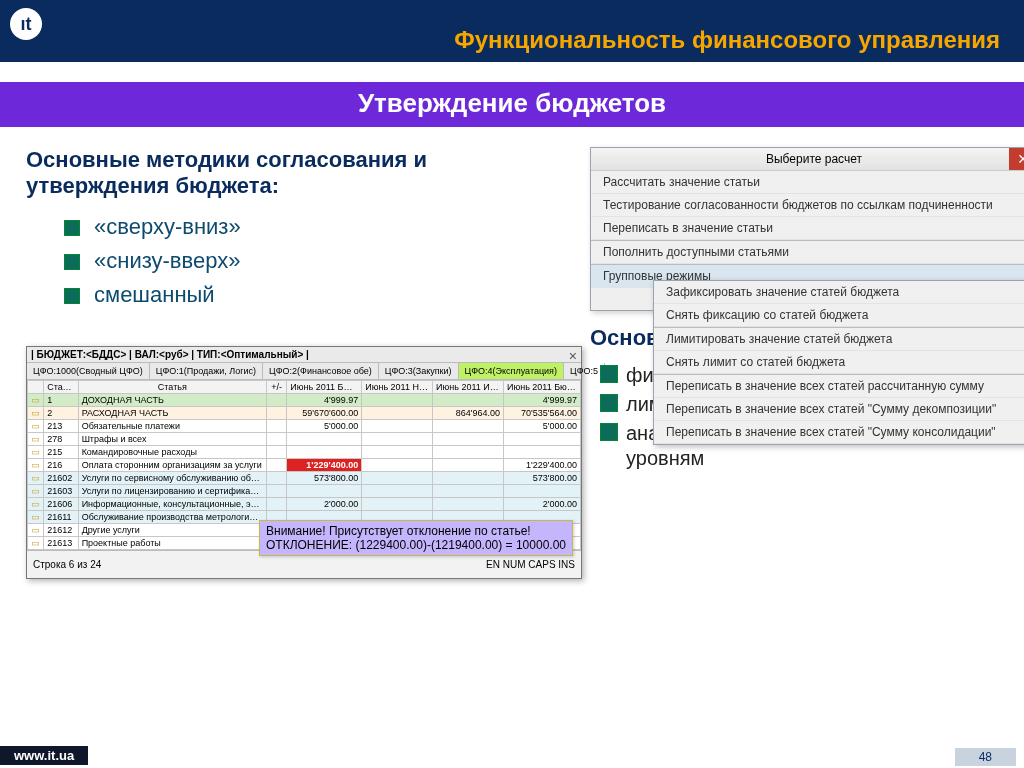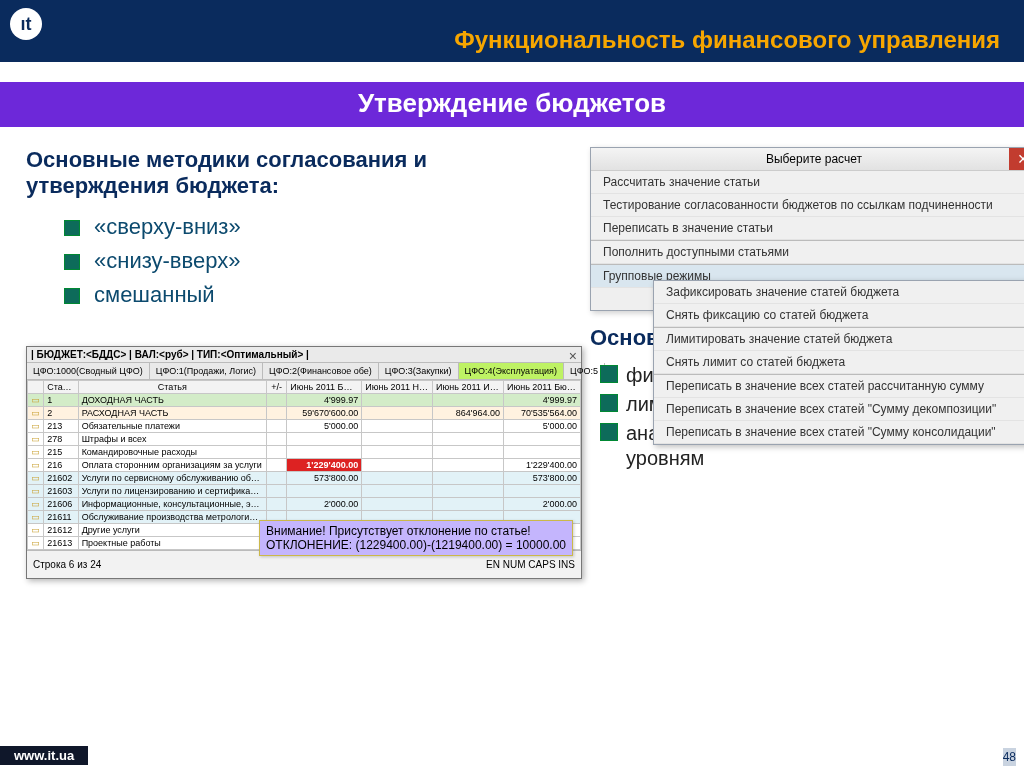--- a/index.html
+++ b/index.html
@@ -202,21 +202,21 @@
     position: absolute; left: 0; bottom: 0;
     width: 100%; height: 22px;
   }
   .footer-bar {
     background: #0f172a; color: #fff; font-size: 13px; font-weight: bold;
     padding: 2px 14px; display: inline-block;
   }
   .pagenum {
     position: absolute; right: 8px; bottom: 2px;
     background: #c9d3e0; color: #0a2b5d;
-    font-size: 12px; padding: 2px 0;
+    font-size: 12px; padding: 2px 24px;
   }
   .right-text { margin-top: 14px; }
   .icon-cell { width: 14px; text-align:center; }
   .folder-ic { color:#caa233; }
 </style>
 </head>
 <body>
 
 <div class="header">
   <div class="logo">

